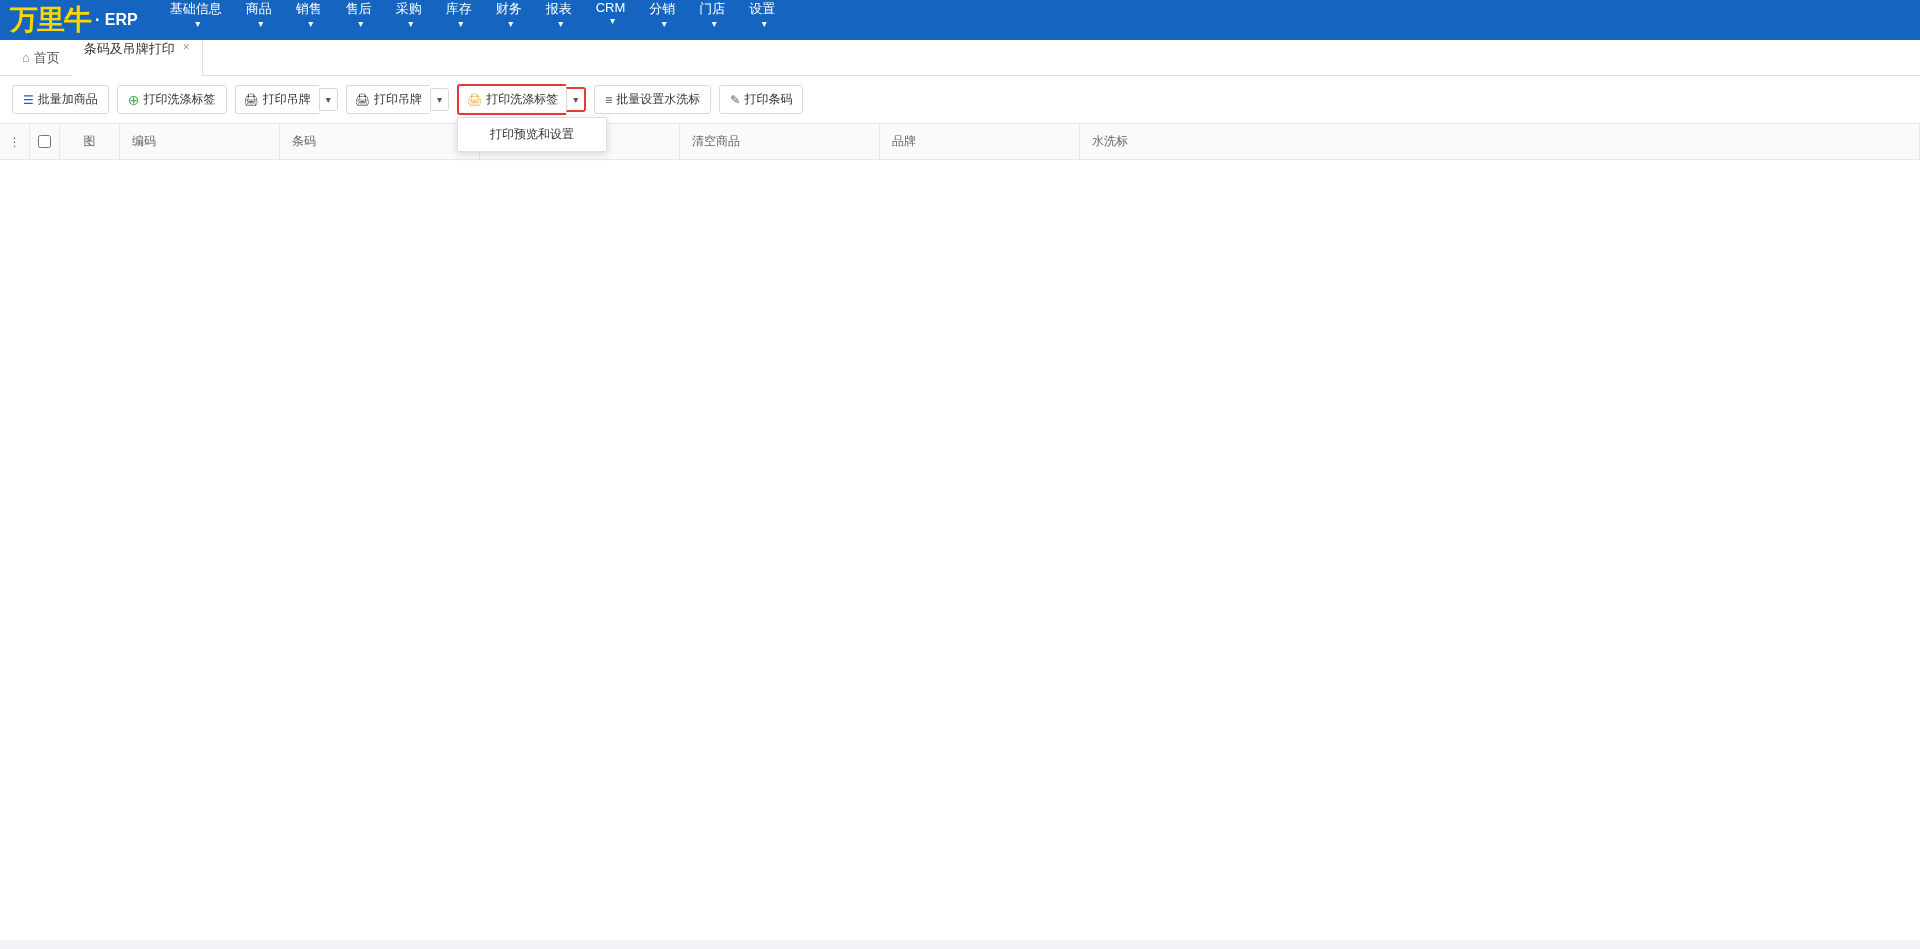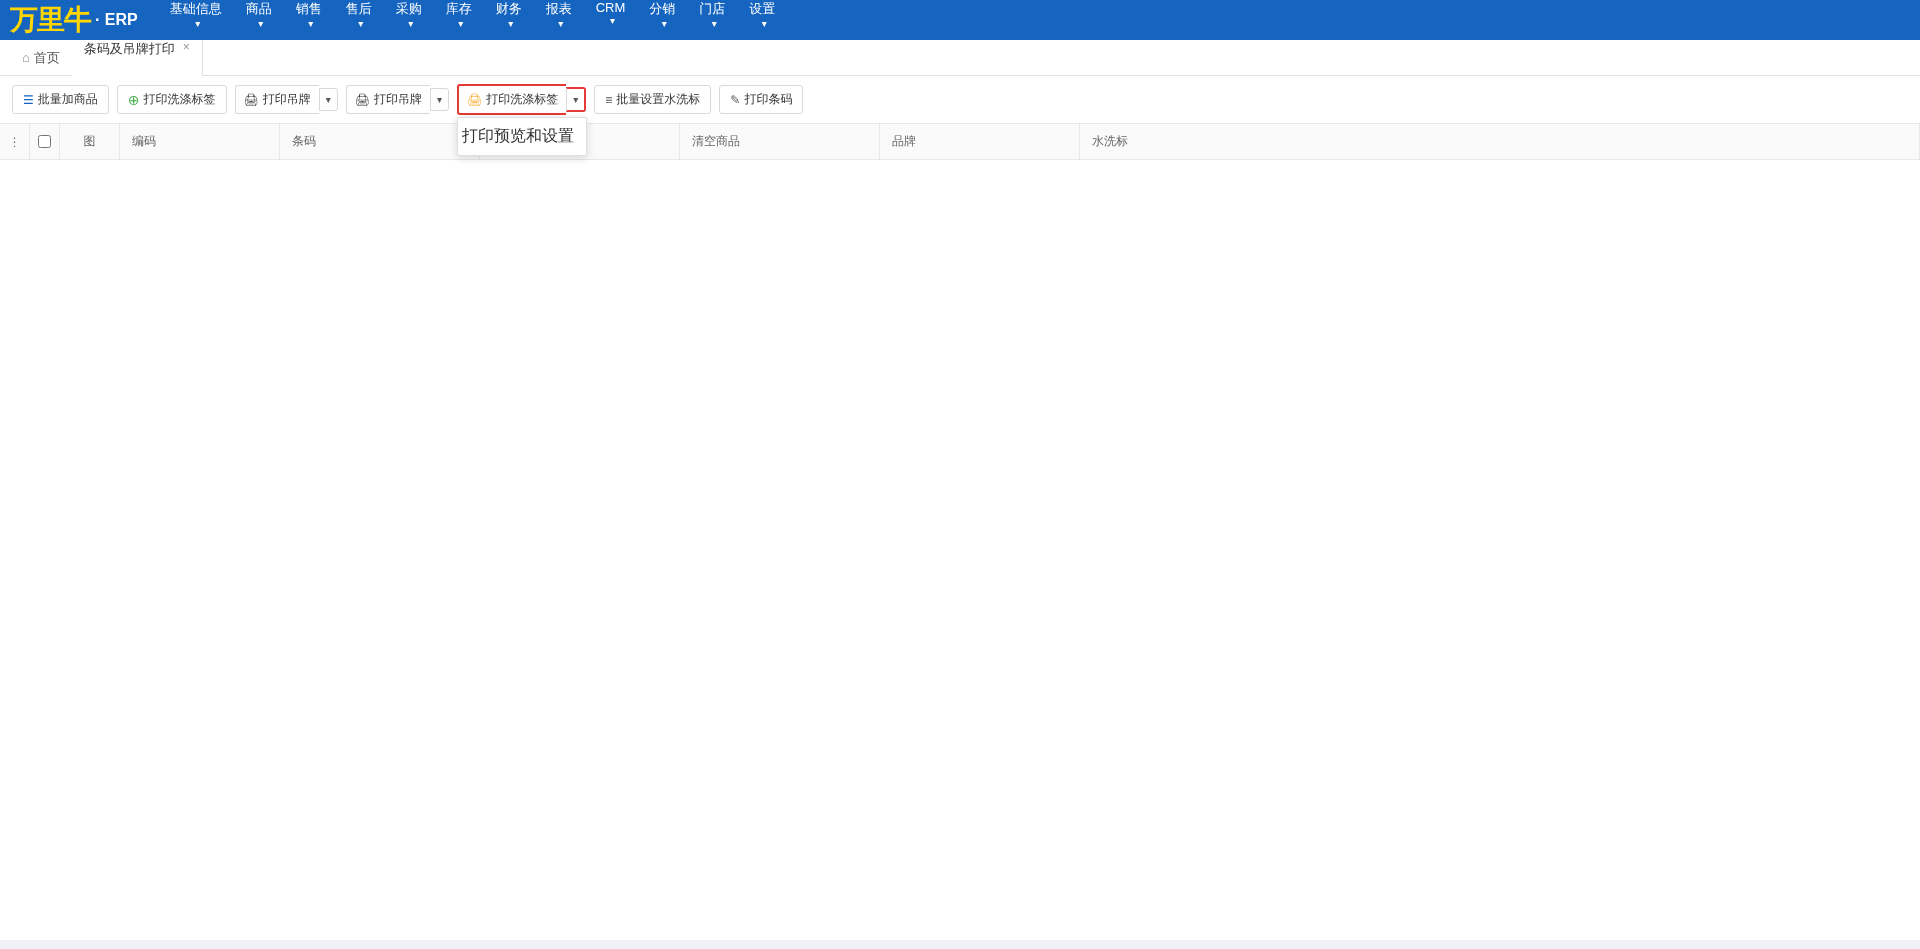--- a/index.html
+++ b/index.html
@@ -178,23 +178,23 @@
       top: calc(100% + 2px);
       left: 0;
       background: #fff;
       border: 1px solid #e0e0e0;
       box-shadow: 0 2px 8px rgba(0,0,0,0.15);
       border-radius: 2px;
       z-index: 100;
       min-width: 130px;
     }
     .dropdown-menu-item {
-      padding: 8px 4px;
-      cursor: pointer;
-      font-size: 16px;
+      padding: 8px 32px;
+      cursor: pointer;
+      font-size: 12px;
       color: #333;
       white-space: nowrap;
     }
 
     
     .table-container {
       background: #fff;
       margin: 0;
     }
     .table-header {

